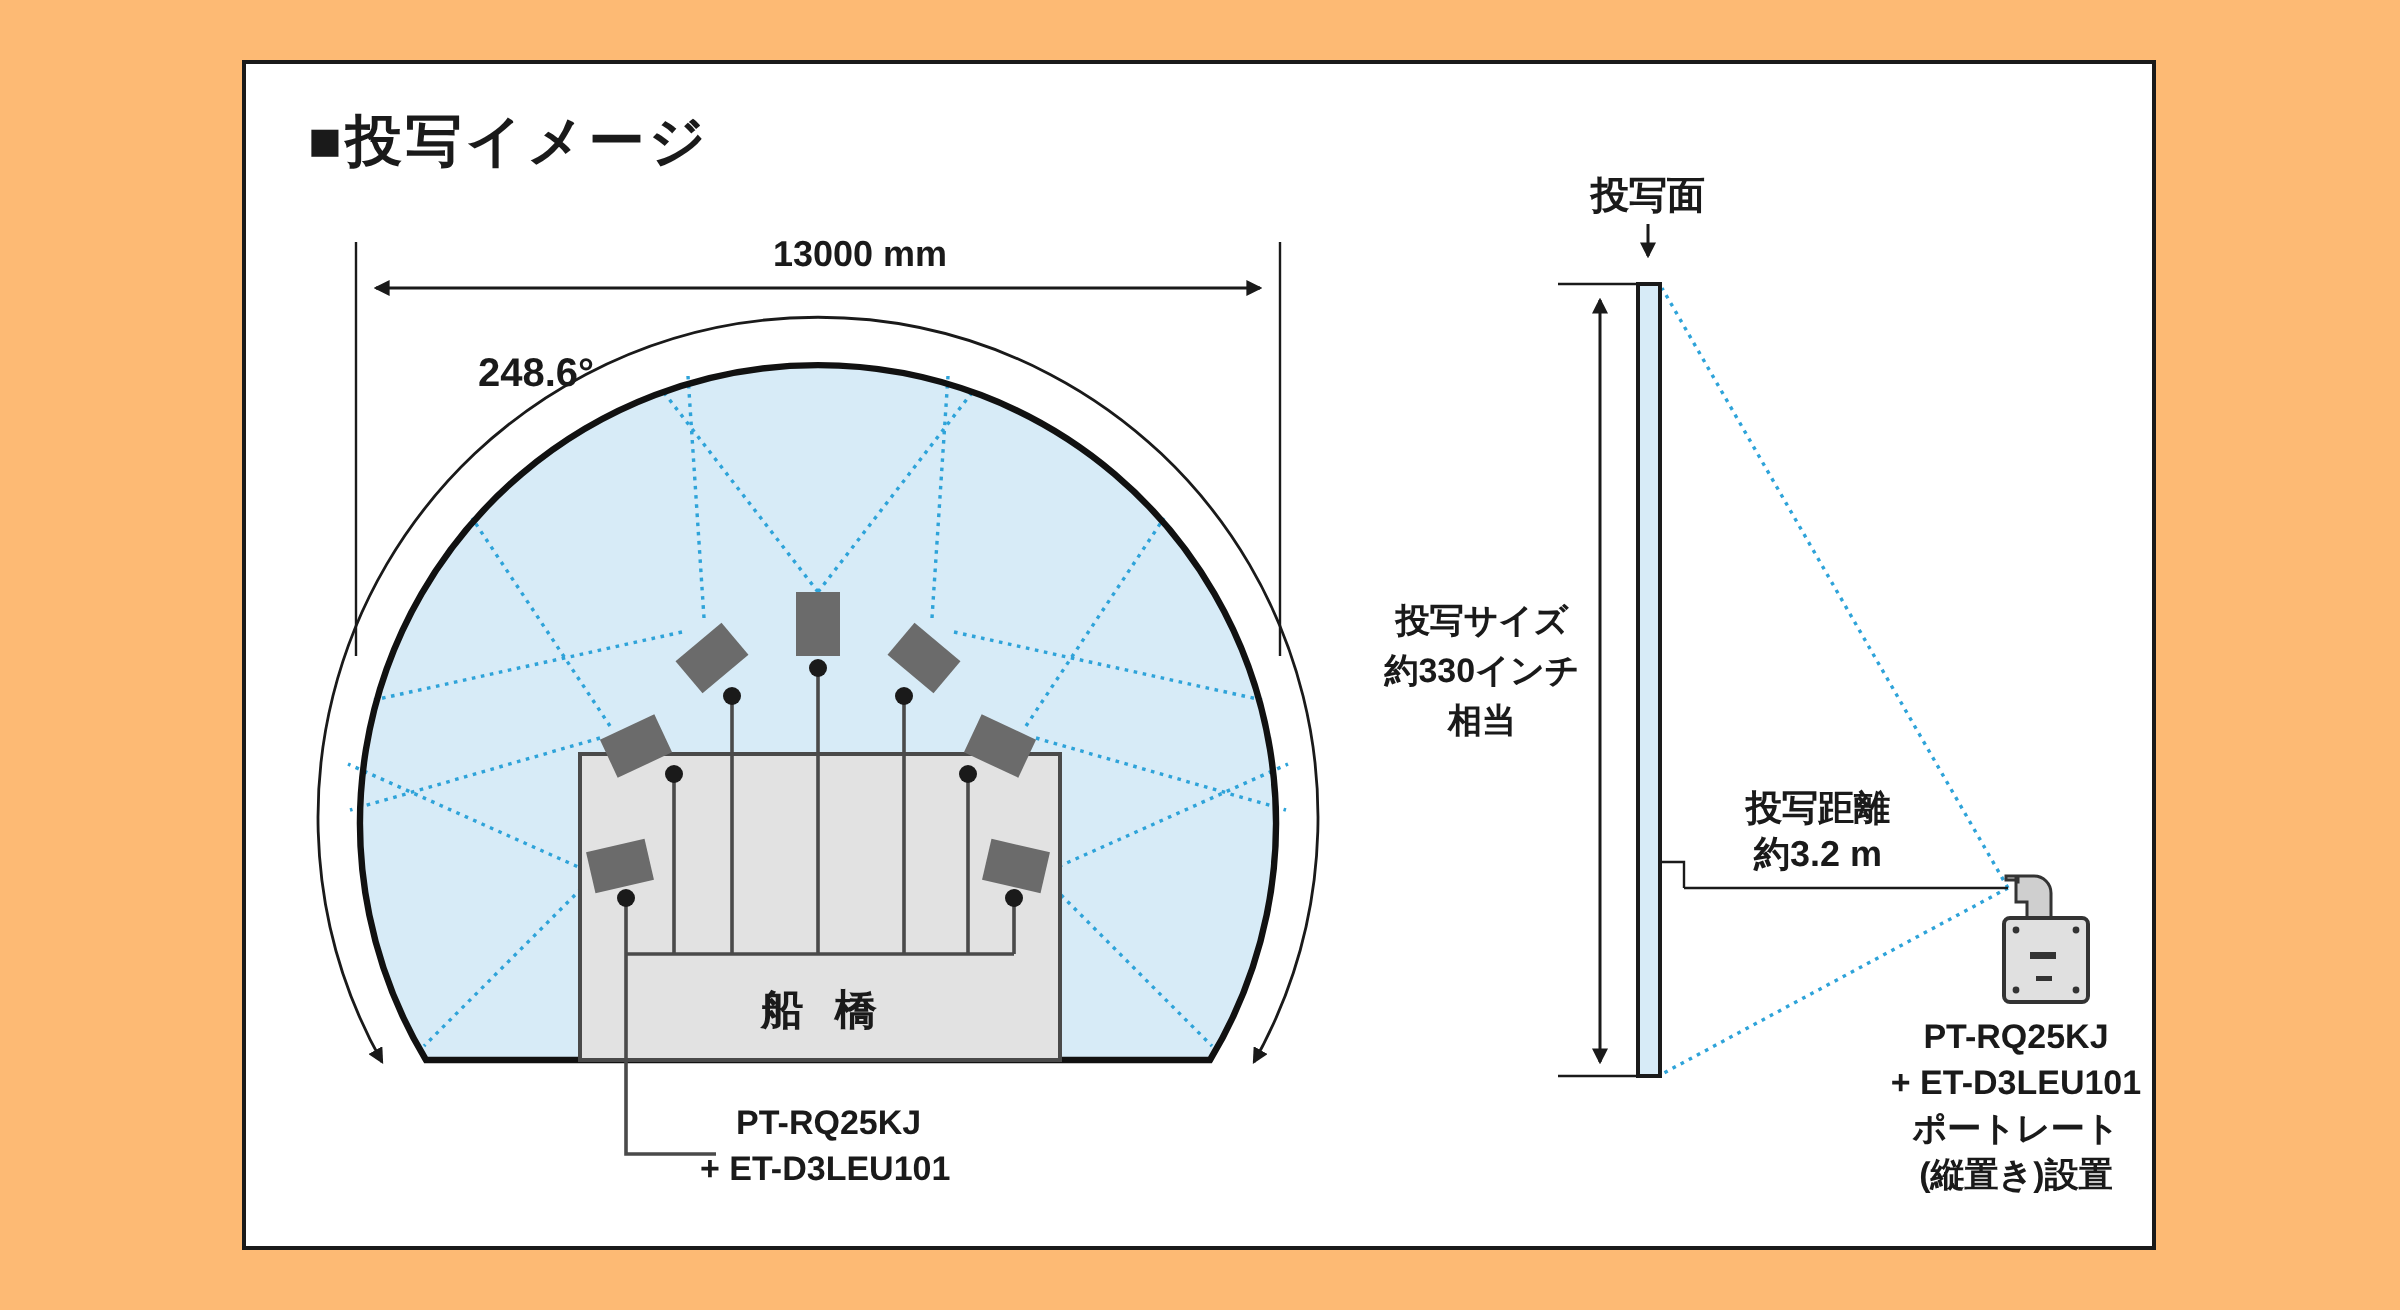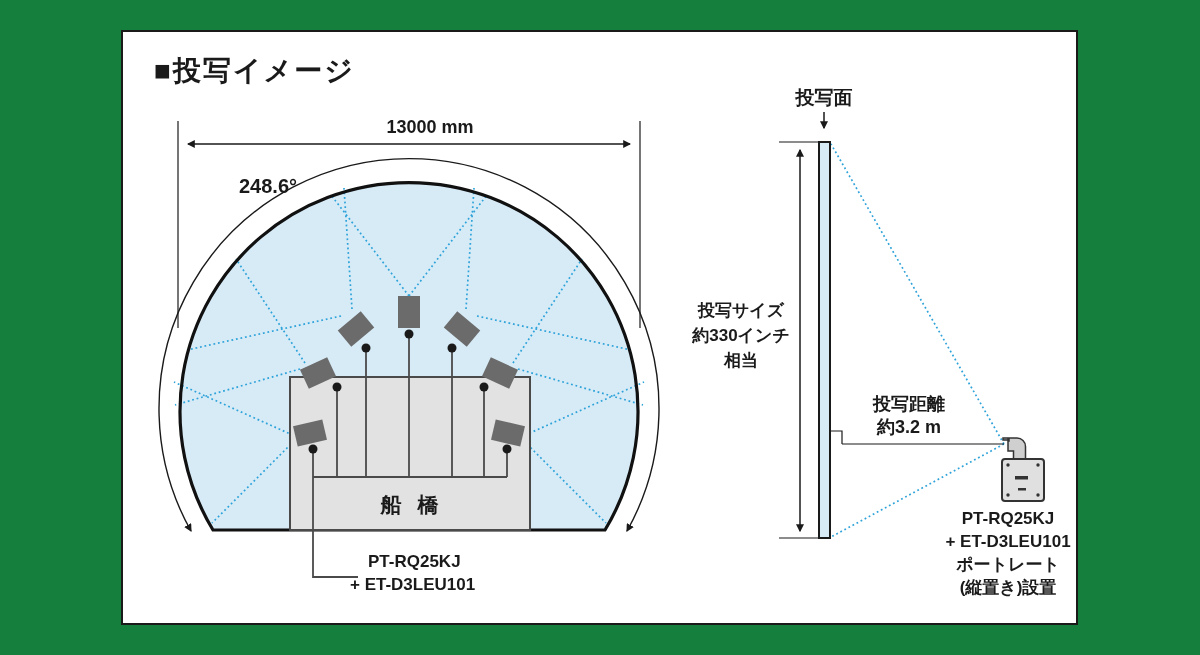--- a/index.html
+++ b/index.html
@@ -1,16 +1,16 @@
 <!DOCTYPE html>
 <html><head>
 <meta charset="utf-8">
 <style>
   html,body{margin:0;padding:0;background:#ffffff;}
-  .stage{position:relative;width:1200px;height:655px;background:#15803d;overflow:hidden;
+  .stage{position:relative;width:1200px;height:655px;background:#fdba74;overflow:hidden;
          font-family:"Liberation Sans",sans-serif;}
   svg{display:block;}
   .t{fill:#1a1a1a;font-weight:700;font-family:"Liberation Sans",sans-serif;}
   .t-num{fill:#1a1a1a;font-weight:600;font-family:"Liberation Sans",sans-serif;}
   .beam{stroke:#2ea3d9;stroke-width:1.7;stroke-dasharray:1.8 2.8;fill:none;}
   .rod{stroke:#4a4a4a;stroke-width:1.8;fill:none;}
   .dim{stroke:#1a1a1a;stroke-width:1.5;fill:none;}
   .thin{stroke:#1a1a1a;stroke-width:1.2;fill:none;}
   .proj{fill:#6b6b6b;stroke:none;}
 </style>

